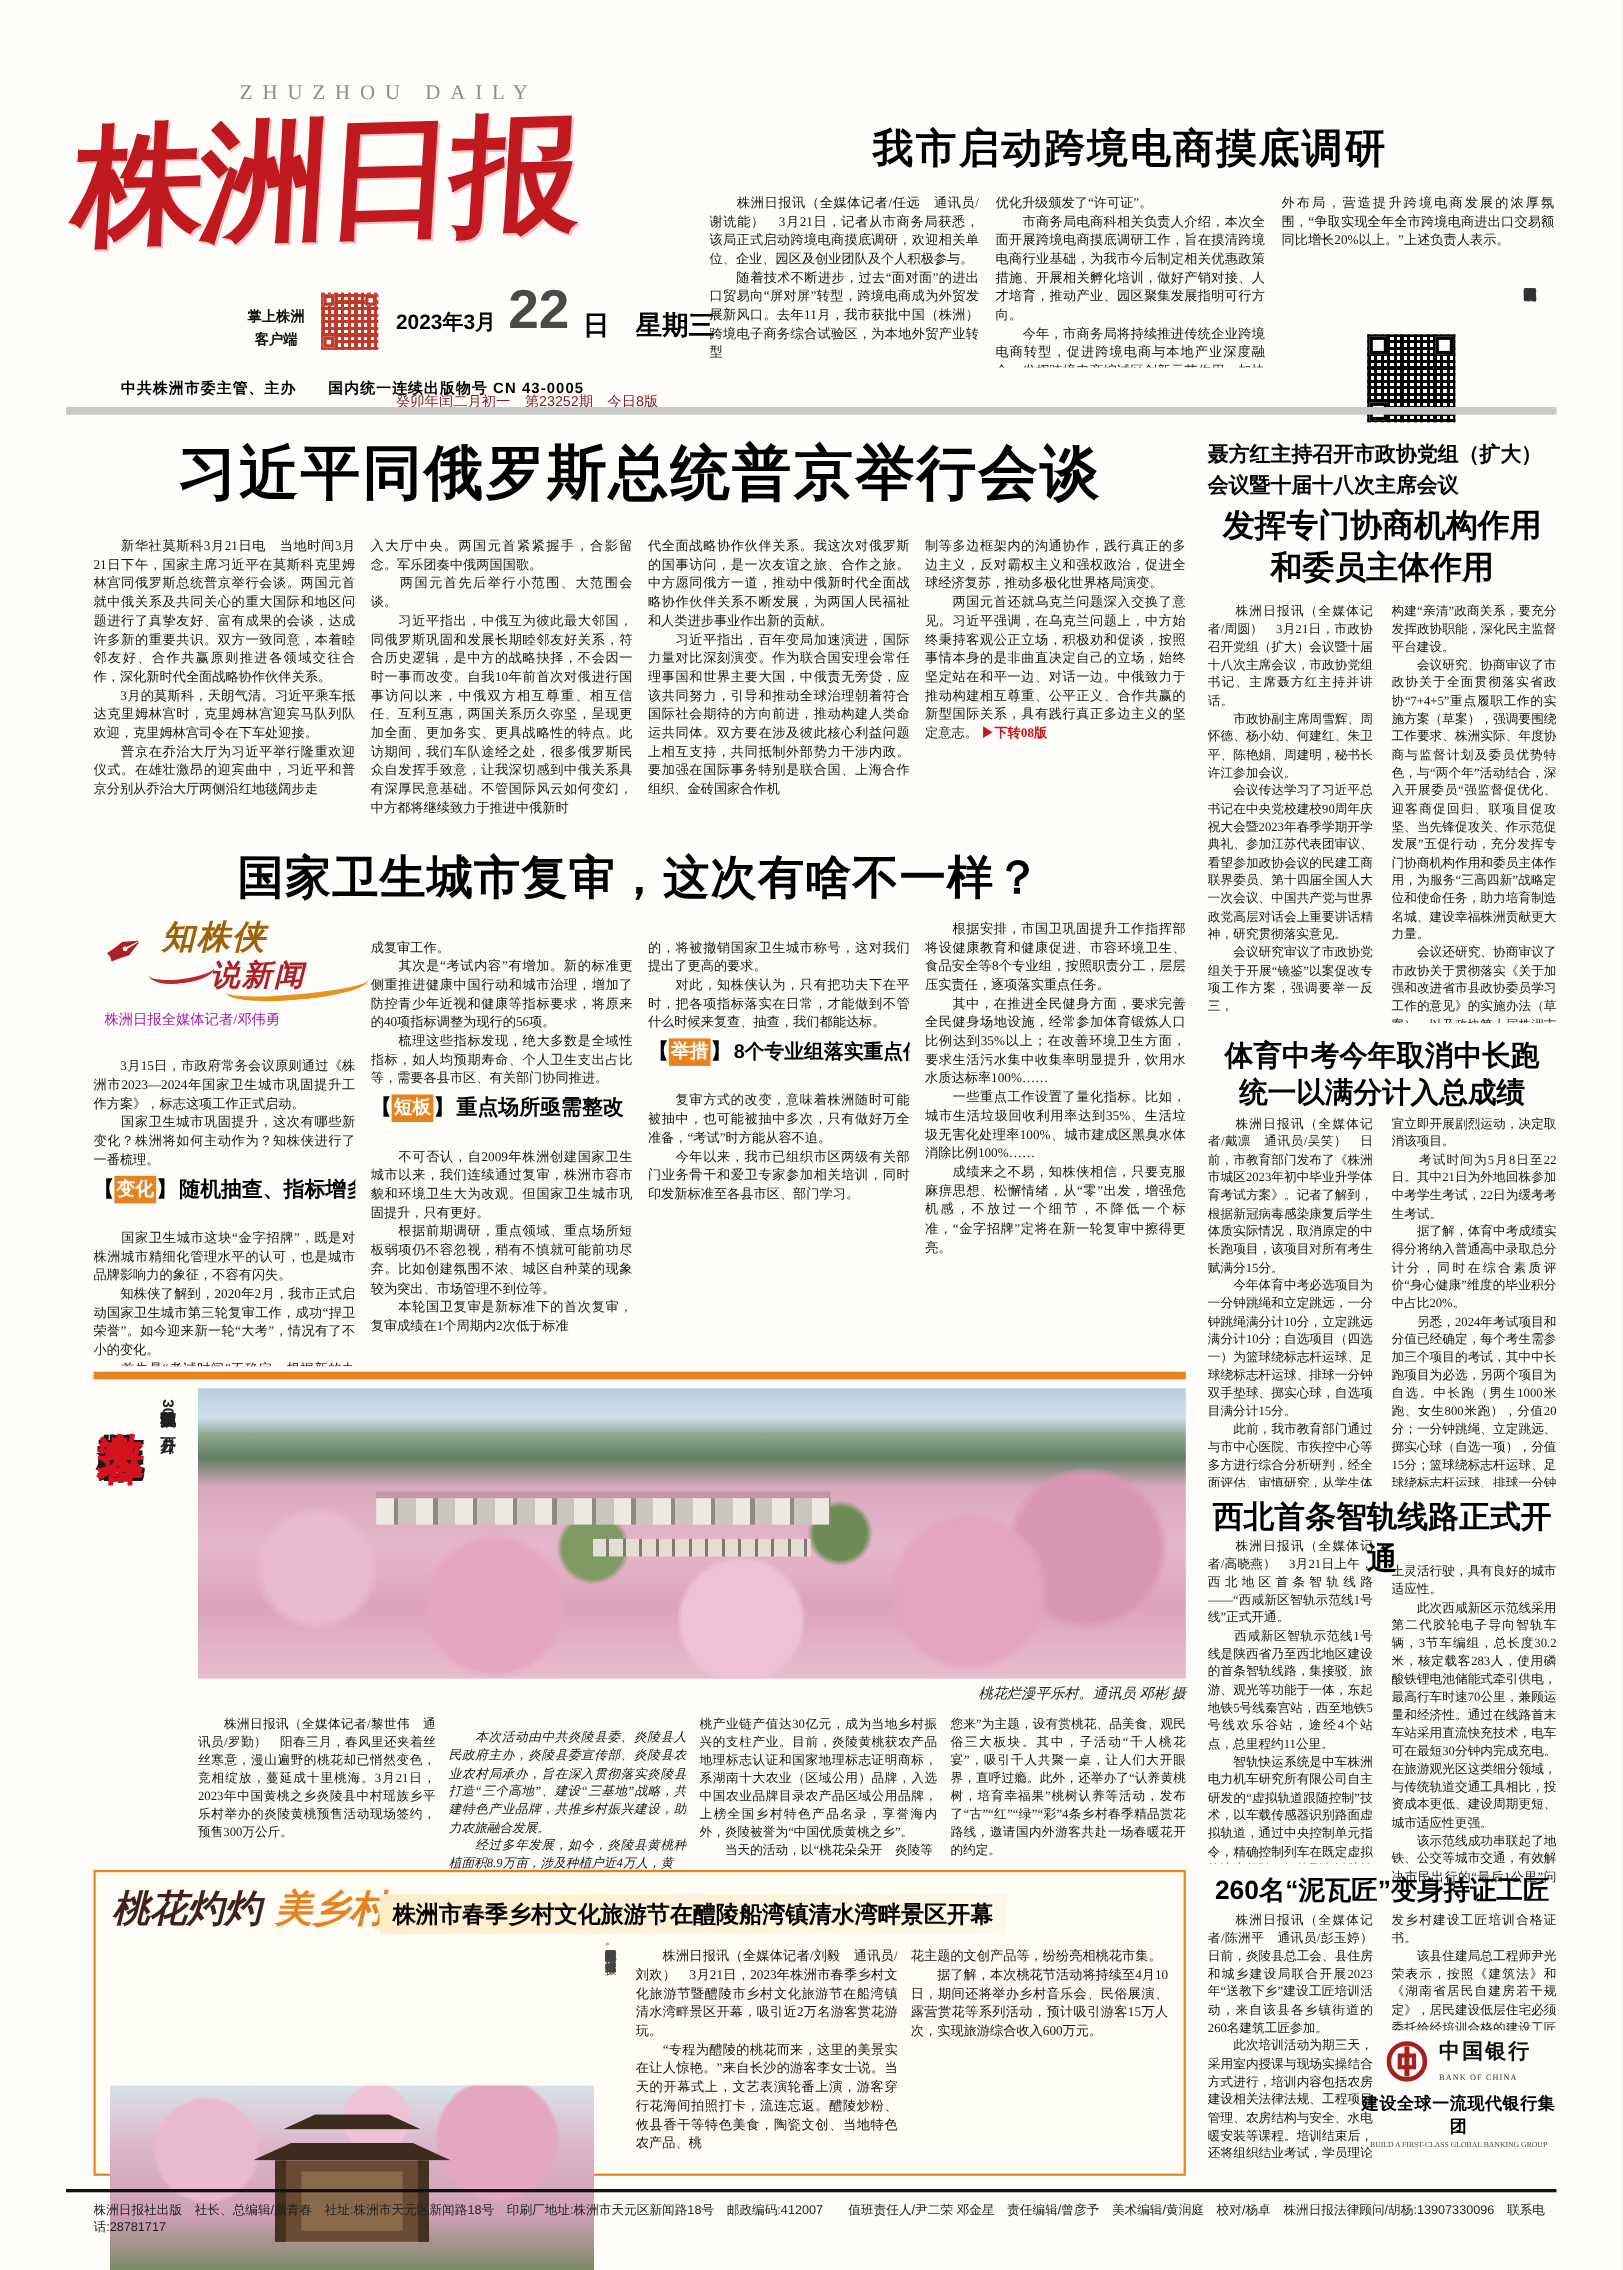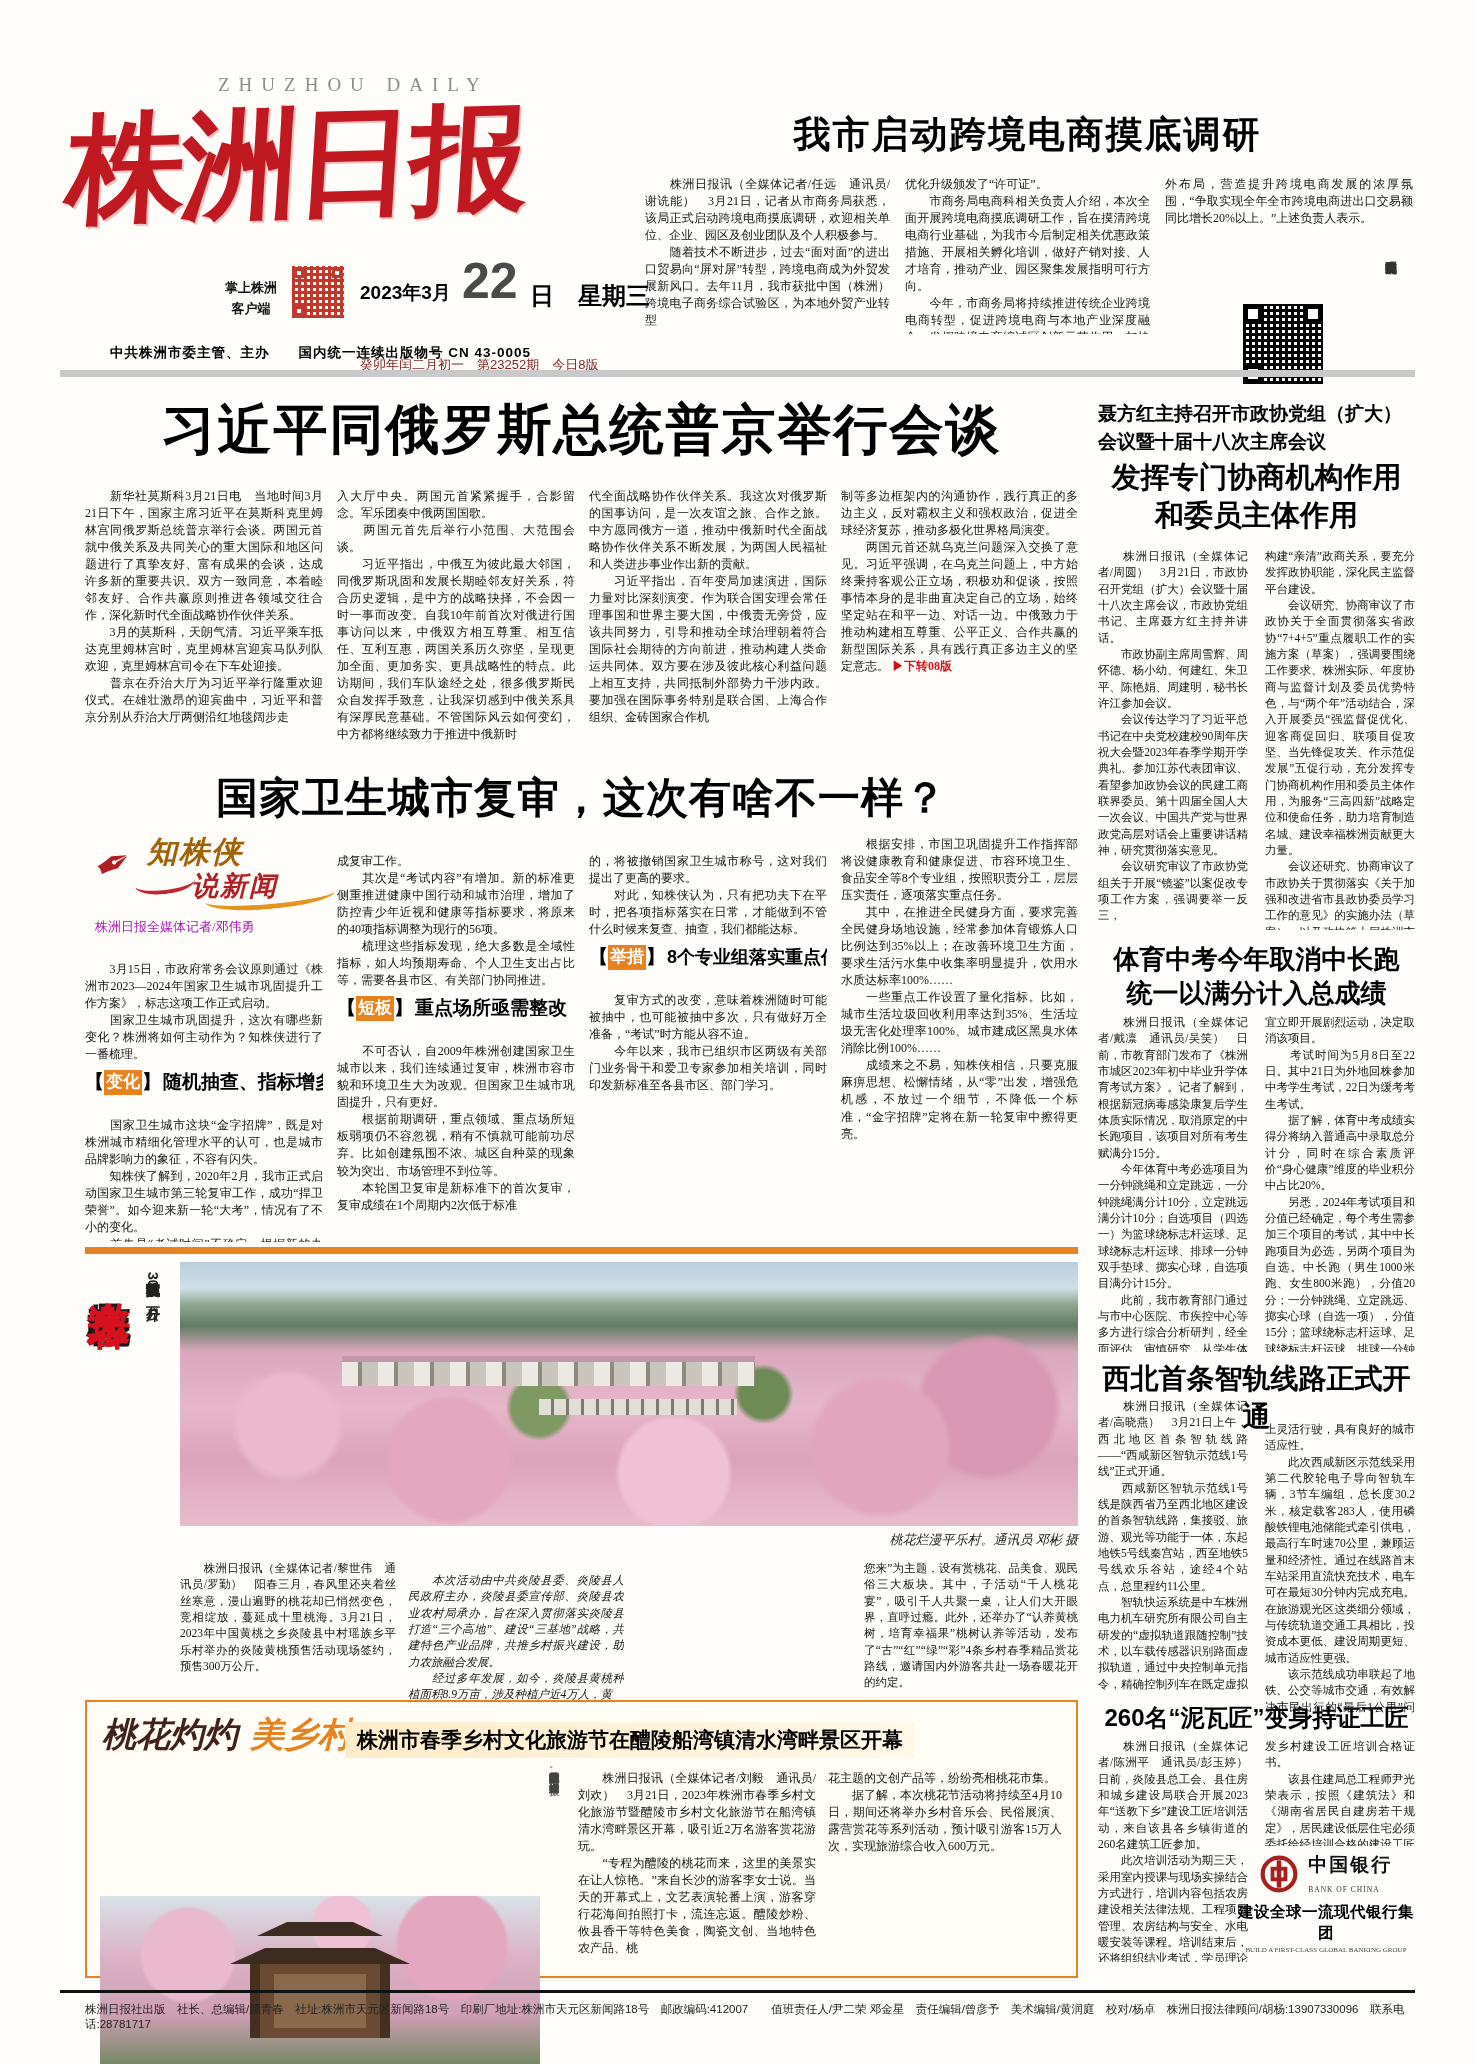--- a/index.html
+++ b/index.html
@@ -221,20 +221,22 @@
 
   <div class="abs photo1" style="left:180px;top:1262px;width:898px;height:264px;">
     <div class="village"></div>
     <div class="village2"></div>
   </div>
   <div class="abs caption" style="left:600px;top:1532px;width:478px;">桃花烂漫平乐村。通讯员 邓彬 摄</div>
 
   <div class="abs col" style="left:180px;top:1560px;width:216px;height:132px;font-size:11.5px;">　　株洲日报讯（全媒体记者/黎世伟　通讯员/罗勤）　阳春三月，春风里还夹着丝丝寒意，漫山遍野的桃花却已悄然变色，竞相绽放，蔓延成十里桃海。3月21日，2023年中国黄桃之乡炎陵县中村瑶族乡平乐村举办的炎陵黄桃预售活动现场签约，预售300万公斤。</div>
   <div class="abs col" style="left:408px;top:1572px;width:216px;height:132px;font-size:11.5px;font-style:italic;">　　本次活动由中共炎陵县委、炎陵县人民政府主办，炎陵县委宣传部、炎陵县农业农村局承办，旨在深入贯彻落实炎陵县打造“三个高地”、建设“三基地”战略，共建特色产业品牌，共推乡村振兴建设，助力农旅融合发展。
 　　经过多年发展，如今，炎陵县黄桃种植面积8.9万亩，涉及种植户近4万人，黄</div>
+  <div class="abs col" style="left:636px;top:1560px;width:216px;height:132px;font-size:11.5px;">桃产业链产值达30亿元，成为当地乡村振兴的支柱产业。目前，炎陵黄桃获农产品地理标志认证和国家地理标志证明商标，系湖南十大农业（区域公用）品牌，入选中国农业品牌目录农产品区域公用品牌，上榜全国乡村特色产品名录，享誉海内外，炎陵被誉为“中国优质黄桃之乡”。
+　　当天的活动，以“桃花朵朵开　炎陵等</div>
   <div class="abs col" style="left:864px;top:1560px;width:214px;height:132px;font-size:11.5px;">您来”为主题，设有赏桃花、品美食、观民俗三大板块。其中，子活动“千人桃花宴”，吸引千人共聚一桌，让人们大开眼界，直呼过瘾。此外，还举办了“认养黄桃树，培育幸福果”桃树认养等活动，发布了“古”“红”“绿”“彩”4条乡村春季精品赏花路线，邀请国内外游客共赴一场春暖花开的约定。</div>
 
   <div class="abs" style="left:85px;top:1700px;width:989px;height:274px;border:2px solid #e8821e;background:#fffdf6;"></div>
   <div class="abs" style="left:102px;top:1712px;font:italic bold 34px 'Liberation Sans',sans-serif;">
     <span style="color:#40221a;">桃花灼灼</span><span style="color:#e8821e;margin-left:12px;">美乡村</span>
   </div>
   <div class="abs hl" style="left:345px;top:1722px;font-size:21px;background:linear-gradient(90deg,#ffedc9,#fff8e8);padding:4px 12px;">株洲市春季乡村文化旅游节在醴陵船湾镇清水湾畔景区开幕</div>
 
   <div class="abs photo2" style="left:100px;top:1764px;width:440px;height:196px;">
     <div class="roof r1"></div>

